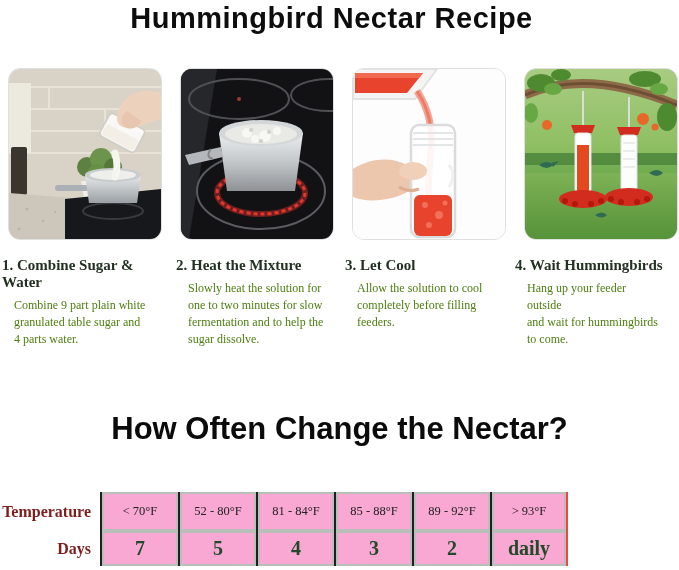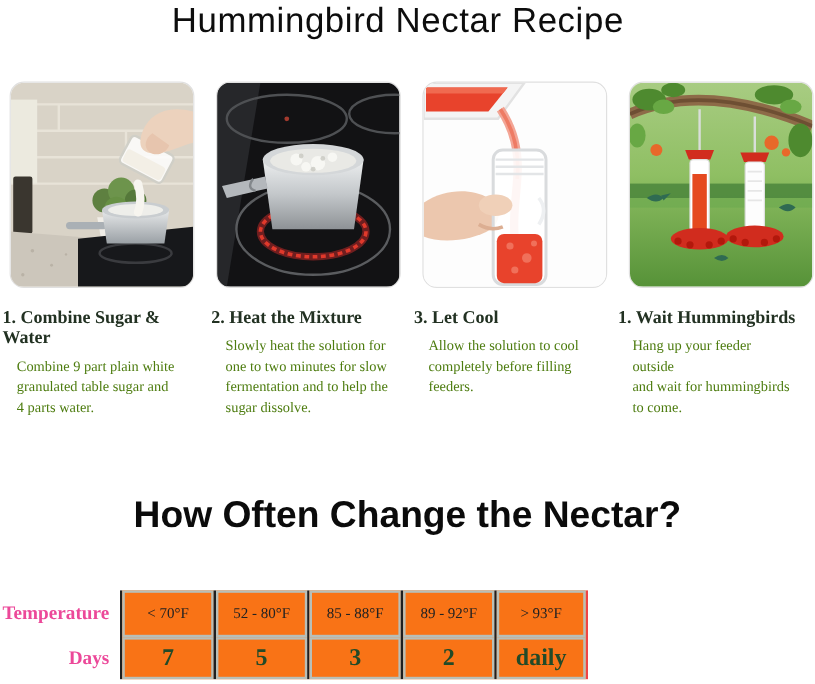--- a/index.html
+++ b/index.html
@@ -1,40 +1,40 @@
 <!DOCTYPE html>
 <html><head>
 <meta charset="utf-8">
 <style>
   html,body{margin:0;padding:0;background:#ffffff;}
   .page{position:relative;width:679px;height:570px;background:#ffffff;overflow:hidden;
         font-family:"Liberation Serif",serif;}
   .main-title{position:absolute;top:2px;left:0;right:16px;margin:0;text-align:center;
-        font-family:"Liberation Sans",sans-serif;font-weight:normal;font-size:29px;
+        font-family:"Liberation Sans",sans-serif;font-weight:bold;font-size:29px;
         letter-spacing:.5px;color:#0d0d0d;}
   .photo-row{position:absolute;top:68px;left:8px;display:flex;gap:18px;}
   .photo-card{width:152px;height:170px;border-radius:12px;overflow:hidden;
         border:1px solid #e0e0e0;background:#fff;margin:0;flex:0 0 auto;}
   .photo-card svg{display:block;width:152px;height:170px;}
   .steps-row{position:absolute;top:257px;left:2px;display:grid;
         grid-template-columns:174px 169px 170px 160px;}
   .step h3{margin:0 0 6px 0;font-size:15px;font-weight:bold;color:#223122;}
   .step p{margin:0 0 0 12px;padding-right:14px;font-size:12px;line-height:17px;
         color:#4d7c0f;white-space:pre-line;}
   .section-title{position:absolute;top:411px;left:0;right:0;margin:0;text-align:center;
         font-family:"Liberation Sans",sans-serif;font-weight:bold;font-size:31px;color:#0b0b0b;}
   .freq-table{position:absolute;top:492px;left:0;display:flex;}
   .label-col{width:100px;display:flex;flex-direction:column;}
   .row-label{height:39px;display:flex;align-items:center;justify-content:flex-end;
-        padding-right:9px;font-weight:bold;font-size:16px;color:#ec4899;}
+        padding-right:9px;font-weight:bold;font-size:16px;color:#7f1d1d;}
   .row-label.days{height:35px;}
   .col{width:78px;border-left:2px solid #1f1f1f;display:flex;flex-direction:column;box-sizing:border-box;}
   .col:last-child{border-right:2px solid #ef4444;}
   .cell{box-sizing:border-box;border:2px solid #b8bfb8;display:flex;align-items:center;
-        justify-content:center;background:#f97316;}
+        justify-content:center;background:#f9a8d4;}
   .cell.temp{height:39px;font-size:12.5px;color:#222222;}
   .cell.days{height:35px;font-size:20px;font-weight:bold;color:#224a28;}
 </style>
 </head>
 <body>
 
 <div class="page">
 
   <h1 class="main-title">Hummingbird Nectar Recipe</h1>
 
@@ -225,21 +225,21 @@
 fermentation and to help the
 sugar dissolve.</p>
     </div>
     <div class="step">
       <h3>3. Let Cool</h3>
       <p>Allow the solution to cool
 completely before filling
 feeders.</p>
     </div>
     <div class="step">
-      <h3>1. Wait Hummingbirds</h3>
+      <h3>4. Wait Hummingbirds</h3>
       <p>Hang up your feeder outside
 and wait for hummingbirds
 to come.</p>
     </div>
   </div>
 
   <h2 class="section-title">How Often Change the Nectar?</h2>
 
   <div class="freq-table">
     <div class="label-col">
@@ -248,20 +248,24 @@
     </div>
     <div class="col">
       <div class="cell temp">&lt; 70°F</div>
       <div class="cell days">7</div>
     </div>
     <div class="col">
       <div class="cell temp">52 - 80°F</div>
       <div class="cell days">5</div>
     </div>
     <div class="col">
+      <div class="cell temp">81 - 84°F</div>
+      <div class="cell days">4</div>
+    </div>
+    <div class="col">
       <div class="cell temp">85 - 88°F</div>
       <div class="cell days">3</div>
     </div>
     <div class="col">
       <div class="cell temp">89 - 92°F</div>
       <div class="cell days">2</div>
     </div>
     <div class="col">
       <div class="cell temp">&gt; 93°F</div>
       <div class="cell days">daily</div>

